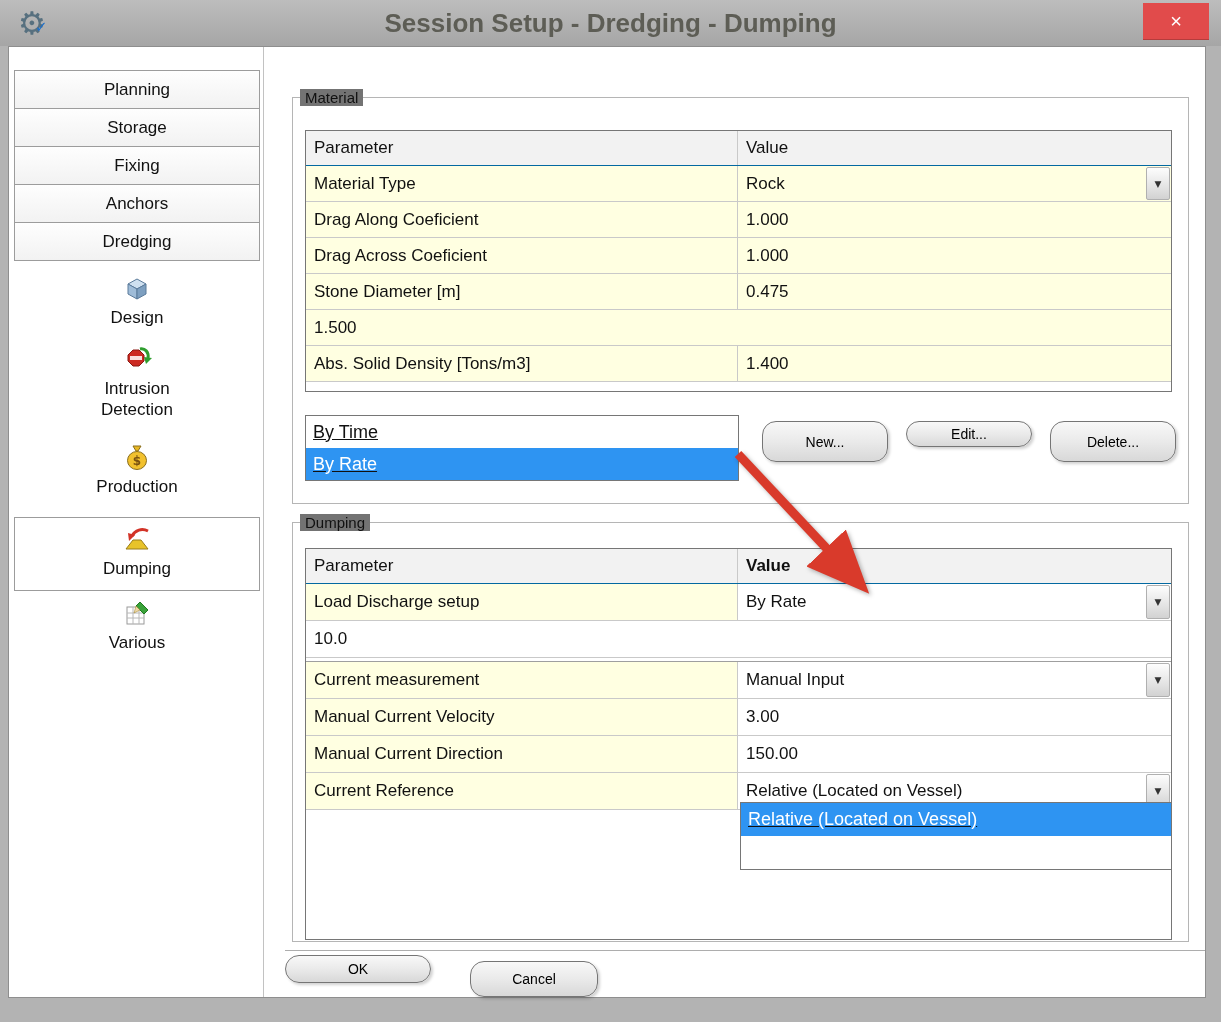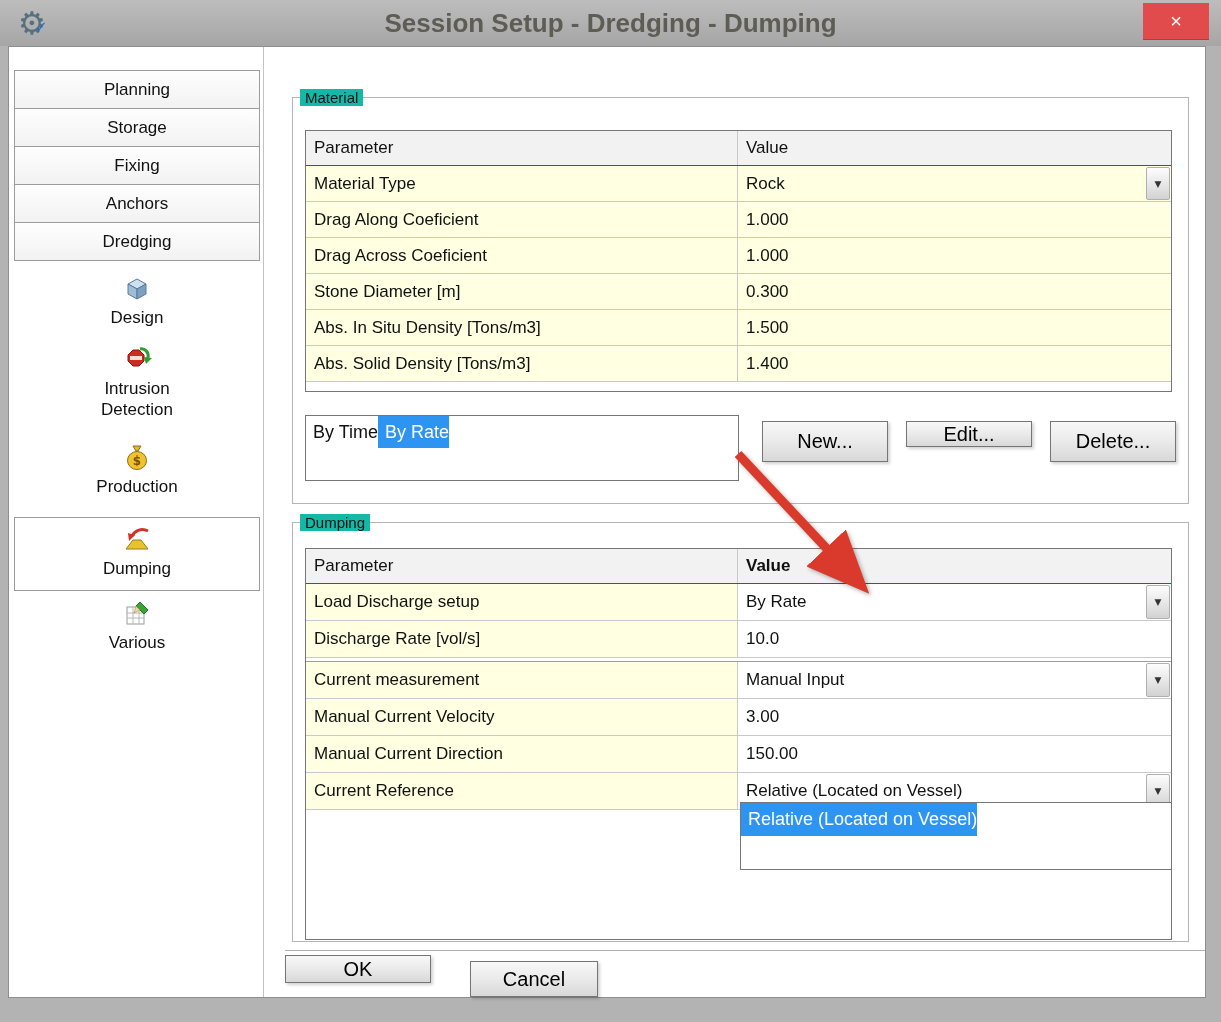--- a/index.html
+++ b/index.html
@@ -31,21 +31,21 @@
   .navbtn{left:14px;width:246px;height:39px;border:1px solid #9c9c9c;
     background:linear-gradient(#fefefe,#f2f2f2);display:flex;align-items:center;justify-content:center;
     font-size:17px;}
   .navicon{left:14px;width:246px;display:flex;flex-direction:column;align-items:center;gap:5px;font-size:17px;}
   .navicon.selected{border:1px solid #9c9c9c;background:#fff;padding:9px 0 11px;}
   .navlabel{text-align:center;line-height:1.25;}
   .navlabel.wrap{width:120px;}
 
   
   .groupbox{border:1px solid #b5b5b5;background:transparent;}
-  .grouplabel{background:#14b8a6;padding:0 5px;font-size:15px;}
+  .grouplabel{background:#737373;padding:0 5px;font-size:15px;}
 
   
   .ptable{background:#fff;border:1px solid #767676;display:flex;flex-direction:column;}
   .prow{display:flex;border-bottom:1px solid #c9c9c9;flex:0 0 auto;}
   .prow.header{background:var(--header_gray,#f2f2f2);border-bottom:1px solid #0369a1;}
   .prow.header .pcell,.prow.header .vcell{background:transparent;}
   .prow.sep{margin-top:3px;border-top:1px solid #9f9f9f;}
   .pcell{width:432px;border-right:1px solid #c9c9c9;display:flex;align-items:center;
     padding-left:8px;box-sizing:border-box;font-size:17px;}
   .vcell{flex:1;display:flex;align-items:center;padding-left:8px;box-sizing:border-box;
@@ -53,28 +53,28 @@
   .mrow .pcell,.mrow .vcell{background:var(--row_yellow,#ffffe1);}
   .drow .pcell{background:var(--row_yellow,#ffffe1);}
   .bold{font-weight:bold;}
   .filler{flex:1;background:#fff;}
   .combo{position:absolute;top:1px;right:1px;bottom:1px;width:22px;
     border:1px solid #b0b0b0;border-radius:2px;
     background:linear-gradient(#fdfdfd,#e4e4e4 60%,#d2d2d2);
     display:flex;align-items:center;justify-content:center;font-size:9px;color:#333;}
 
   
-  .listbox{border:1px solid #767676;background:#fff;display:flex;flex-direction:row;}
+  .listbox{border:1px solid #767676;background:#fff;display:flex;flex-direction:column;text-decoration:underline;}
   .litem{height:32px;display:flex;align-items:center;padding-left:7px;font-size:18px;flex:0 0 auto;}
   .litem.selected{background:var(--selection,#2e94f2);color:#fff;}
 
   
-  .wbtn{border:1px solid #757575;border-radius:0;
+  .wbtn{border:1px solid #757575;border-radius:14px;
     background:linear-gradient(#f8f8f8,#eaeaea 50%,#d8d8d8);
-    display:flex;align-items:center;justify-content:center;font-size:20px;color:#000;
+    display:flex;align-items:center;justify-content:center;font-size:14px;color:#000;
     box-shadow:2px 2px 3px rgba(0,0,0,0.18);}
 
   .footline{border-top:1px solid #adadad;height:0;}
 
   svg{display:block;}
 </style>
 </head>
 <body>
 
 <div class="abs titlebar"></div>
@@ -169,25 +169,24 @@
   </div>
   <div class="prow mrow" style="height:35px">
     <div class="pcell">Drag Across Coeficient</div>
     <div class="vcell">
         <span>1.000</span>
       </div>
   </div>
   <div class="prow mrow" style="height:35px">
     <div class="pcell">Stone Diameter [m]</div>
     <div class="vcell">
-        <span>0.300</span>
-      </div>
-  </div>
-  <div class="prow mrow" style="height:35px">
-    <div class="pcell">Abs. In Situ Density [Tons/m3]</div>
+        <span>0.475</span>
+      </div>
+  </div>
+  <div class="prow mrow" style="height:35px">
     <div class="vcell">
         <span>1.500</span>
       </div>
   </div>
   <div class="prow mrow" style="height:35px">
     <div class="pcell">Abs. Solid Density [Tons/m3]</div>
     <div class="vcell">
         <span>1.400</span>
       </div>
   </div>
@@ -212,21 +211,20 @@
     <div class="vcell bold">Value</div>
   </div>
   <div class="prow drow" style="height:36px">
     <div class="pcell">Load Discharge setup</div>
     <div class="vcell">
         <span>By Rate</span>
       <span class="combo glyph">▼</span>
     </div>
   </div>
   <div class="prow drow" style="height:36px">
-    <div class="pcell">Discharge Rate [vol/s]</div>
     <div class="vcell">
         <span>10.0</span>
       </div>
   </div>
   <div class="prow drow sep" style="height:36px">
     <div class="pcell">Current measurement</div>
     <div class="vcell">
         <span>Manual Input</span>
       <span class="combo glyph">▼</span>
     </div>

